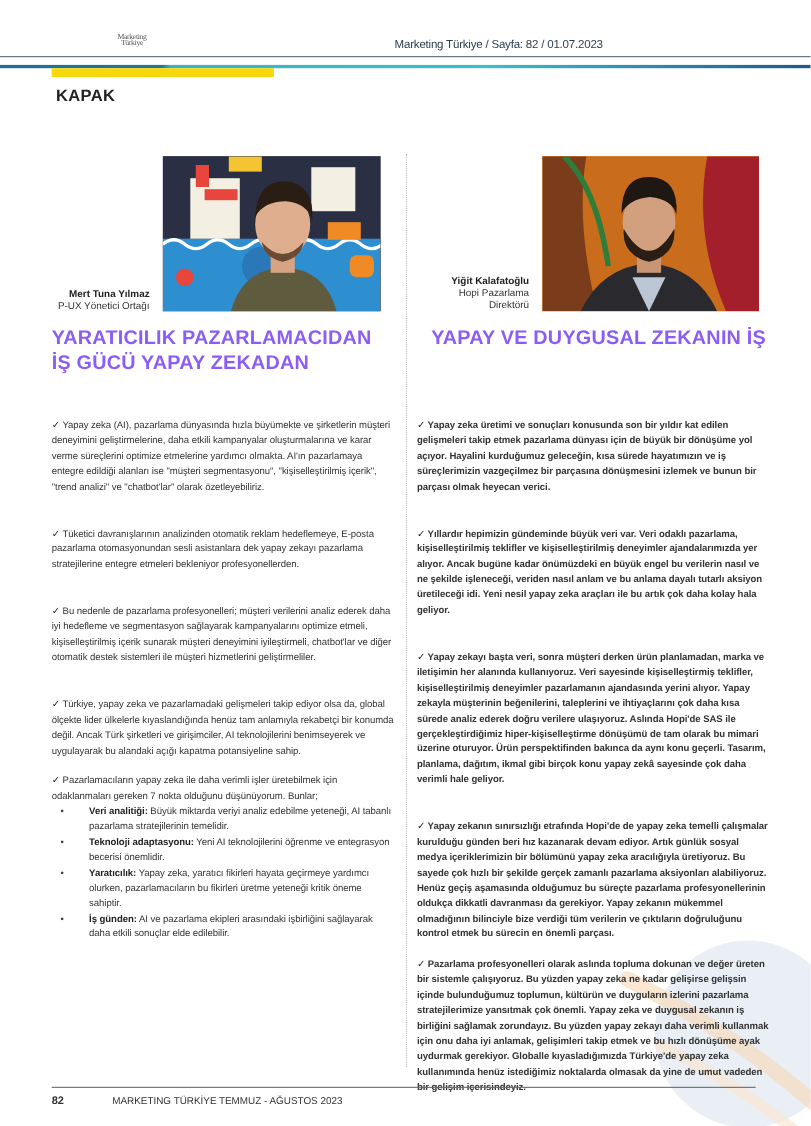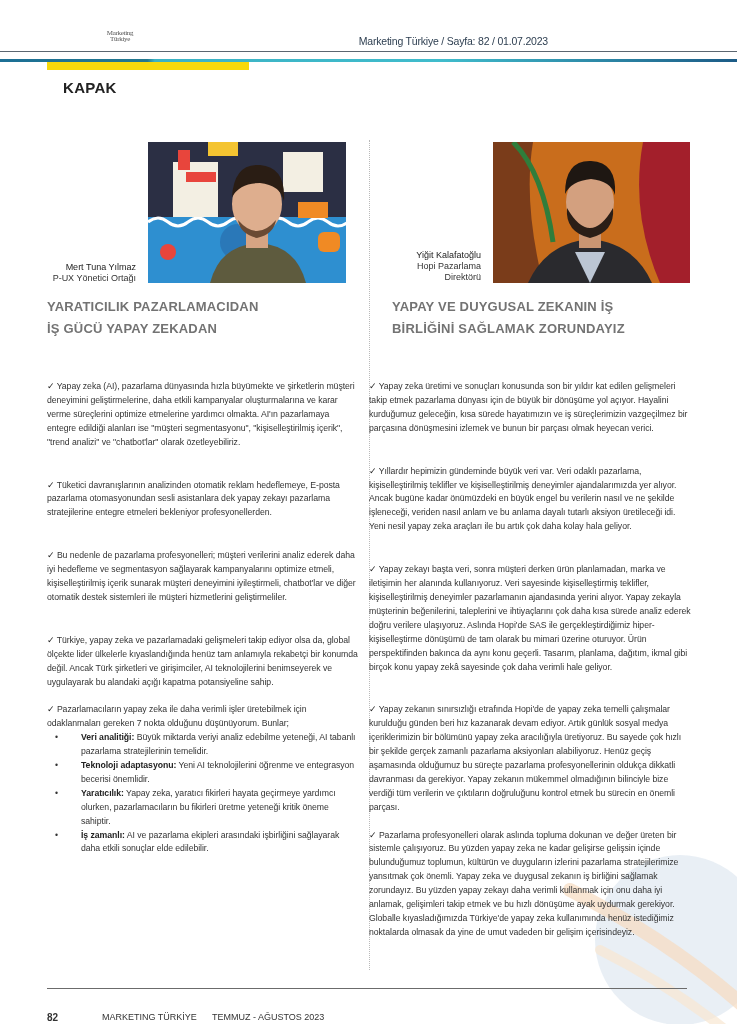--- a/index.html
+++ b/index.html
@@ -6,53 +6,53 @@
   html, body { width: 737px; height: 1024px; background: #ffffff; overflow: hidden; }
   body { position: relative; font-family: "Liberation Sans", "DejaVu Sans", sans-serif; color: #2b2b2b; }
 
   .topbar { position: absolute; left: 0; top: 0; width: 646px; height: 52px; }
   .logo { position: absolute; left: 100px; top: 30px; width: 40px; font-family: "Liberation Serif", serif; font-size: 7px; line-height: 6px; color: #555; text-align: center; letter-spacing: -0.3px; }
   .source { position: absolute; right: 98px; top: 35px; font-size: 10.5px; color: #2d3e50; letter-spacing: -0.2px; margin-left: 48px; }
   .rule-top { position: absolute; left: 0; top: 51px; width: 737px; height: 1px; background: #5b6670; }
   .stripe { position: absolute; left: 0; top: 59px; width: 737px; height: 3px;
     background: linear-gradient(90deg, #1c6f95 0%, #23788f 20%, #3bb2c4 21%, #40bccc 60%, #1c5b86 100%); }
   .yellow-bar { position: absolute; left: 47px; top: 62px; width: 202px; height: 8px; background: #f7d90b; }
-  .section-label { position: absolute; left: 63px; top: 79px; font-size: 15px; font-weight: bold; color: #222; letter-spacing: 0.3px; }
+  .section-label { position: absolute; left: 51px; top: 79px; font-size: 15px; font-weight: bold; color: #222; letter-spacing: 0.3px; }
 
   .col-divider { position: absolute; left: 369px; top: 140px; width: 0; height: 830px; border-left: 1px dotted #b9b9b9; }
 
   
   .photo { position: absolute; overflow: hidden; }
   .photo-left { left: 148px; top: 142px; width: 198px; height: 141px; background: #2c3146; }
   .photo-right { left: 493px; top: 142px; width: 197px; height: 141px; background: #c9721f; }
 
   .caption { position: absolute; text-align: right; font-size: 9px; line-height: 11px; color: #333; }
-  .caption .name { font-weight: normal; color: #222; }
+  .caption .name { font-weight: bold; color: #222; }
   .caption-left { left: 40px; width: 96px; top: 262px; }
   .caption-right { left: 380px; width: 101px; top: 250px; }
 
-  .headline { position: absolute; font-size: 13px; font-weight: bold; line-height: 22px; color: #737373; letter-spacing: 0.2px; }
+  .headline { position: absolute; font-size: 18px; font-weight: bold; line-height: 22px; color: #8b5cf6; letter-spacing: 0.2px; }
   .headline-left { left: 47px; top: 296px; width: 310px; }
   .headline-right { left: 392px; top: 296px; width: 320px; }
 
   .body-col { position: absolute; font-size: 8.7px; line-height: 13.9px; color: #333; letter-spacing: -0.05px; }
   .body-left { left: 47px; top: 351px; width: 312px; }
-  .body-right { left: 369px; top: 351px; width: 322px; }
+  .body-right { left: 379px; top: 351px; width: 322px; font-weight: bold; }
   .para { margin-bottom: 13.9px; margin-top: 29px; }
   .check { font-size: 9px; color: #222; }
   .bullets { list-style: none; }
   .bullets li { position: relative; padding-left: 34px; }
   .bullets li .dot { position: absolute; left: 8px; top: 0; }
   .bullets li b { color: #222; }
 
   .rule-bottom { position: absolute; left: 47px; top: 988px; width: 640px; height: 1px; background: #6b6b6b; }
-  .footer { position: absolute; top: 996px; font-size: 9px; color: #333; margin-top: 16px; }
+  .footer { position: absolute; top: 996px; font-size: 9px; color: #333; }
   .footer-page { left: 47px; font-weight: bold; font-size: 10px; }
   .footer-mag { left: 102px; text-align: center; }
-  .footer-issue { left: 212px; text-align: center; }
+  .footer-issue { left: 199px; text-align: center; }
 
   .planet { position: absolute; left: 560px; top: 830px; width: 220px; height: 220px; pointer-events: none; }
 </style>
 </head>
 <body>
 
 <div class="topbar">
   <div class="logo">
     <div>Marketing</div>
     <div>Türkiye</div>
@@ -112,34 +112,33 @@
   <div>Hopi Pazarlama</div>
   <div>Direktörü</div>
 </div>
 
 <div class="headline headline-left">
   <div>YARATICILIK PAZARLAMACIDAN</div>
   <div>İŞ GÜCÜ YAPAY ZEKADAN</div>
 </div>
 <div class="headline headline-right">
   <div>YAPAY VE DUYGUSAL ZEKANIN İŞ</div>
-  <div>BİRLİĞİNİ SAĞLAMAK ZORUNDAYIZ</div>
 </div>
 
 <div class="body-col body-left">
   <p class="para"><span class="check">✓</span> <span>Yapay zeka (AI), pazarlama dünyasında hızla büyümekte ve şirketlerin müşteri deneyimini geliştirmelerine, daha etkili kampanyalar oluşturmalarına ve karar verme süreçlerini optimize etmelerine yardımcı olmakta. AI'ın pazarlamaya entegre edildiği alanları ise "müşteri segmentasyonu", "kişiselleştirilmiş içerik", "trend analizi" ve "chatbot'lar" olarak özetleyebiliriz.</span></p>
   <p class="para"><span class="check">✓</span> <span>Tüketici davranışlarının analizinden otomatik reklam hedeflemeye, E-posta pazarlama otomasyonundan sesli asistanlara dek yapay zekayı pazarlama stratejilerine entegre etmeleri bekleniyor profesyonellerden.</span></p>
   <p class="para"><span class="check">✓</span> <span>Bu nedenle de pazarlama profesyonelleri; müşteri verilerini analiz ederek daha iyi hedefleme ve segmentasyon sağlayarak kampanyalarını optimize etmeli, kişiselleştirilmiş içerik sunarak müşteri deneyimini iyileştirmeli, chatbot'lar ve diğer otomatik destek sistemleri ile müşteri hizmetlerini geliştirmeliler.</span></p>
   <p class="para"><span class="check">✓</span> <span>Türkiye, yapay zeka ve pazarlamadaki gelişmeleri takip ediyor olsa da, global ölçekte lider ülkelerle kıyaslandığında henüz tam anlamıyla rekabetçi bir konumda değil. Ancak Türk şirketleri ve girişimciler, AI teknolojilerini benimseyerek ve uygulayarak bu alandaki açığı kapatma potansiyeline sahip.</span></p>
   <p><span class="check">✓</span> <span>Pazarlamacıların yapay zeka ile daha verimli işler üretebilmek için odaklanmaları gereken 7 nokta olduğunu düşünüyorum. Bunlar;</span></p>
   <ul class="bullets">
     <li><span class="dot">•</span><b>Veri analitiği:</b><span> Büyük miktarda veriyi analiz edebilme yeteneği, AI tabanlı pazarlama stratejilerinin temelidir.</span></li>
     <li><span class="dot">•</span><b>Teknoloji adaptasyonu:</b><span> Yeni AI teknolojilerini öğrenme ve entegrasyon becerisi önemlidir.</span></li>
     <li><span class="dot">•</span><b>Yaratıcılık:</b><span> Yapay zeka, yaratıcı fikirleri hayata geçirmeye yardımcı olurken, pazarlamacıların bu fikirleri üretme yeteneği kritik öneme sahiptir.</span></li>
-    <li><span class="dot">•</span><b>İş zamanlı:</b><span> AI ve pazarlama ekipleri arasındaki işbirliğini sağlayarak daha etkili sonuçlar elde edilebilir.</span></li>
+    <li><span class="dot">•</span><b>İş günden:</b><span> AI ve pazarlama ekipleri arasındaki işbirliğini sağlayarak daha etkili sonuçlar elde edilebilir.</span></li>
   </ul>
 </div>
 
 <svg class="planet" viewBox="0 0 220 220">
   <circle cx="120" cy="110" r="85" fill="#dfe8f1" opacity="0.7"></circle>
   <path d="M10 60 q120 60 210 150" stroke="#f6dcc0" stroke-width="14" fill="none" opacity="0.7" stroke-linecap="round"></path>
   <path d="M40 120 q80 40 150 100" stroke="#f8e7d2" stroke-width="10" fill="none" opacity="0.7" stroke-linecap="round"></path>
 </svg>
 
 <div class="body-col body-right">

